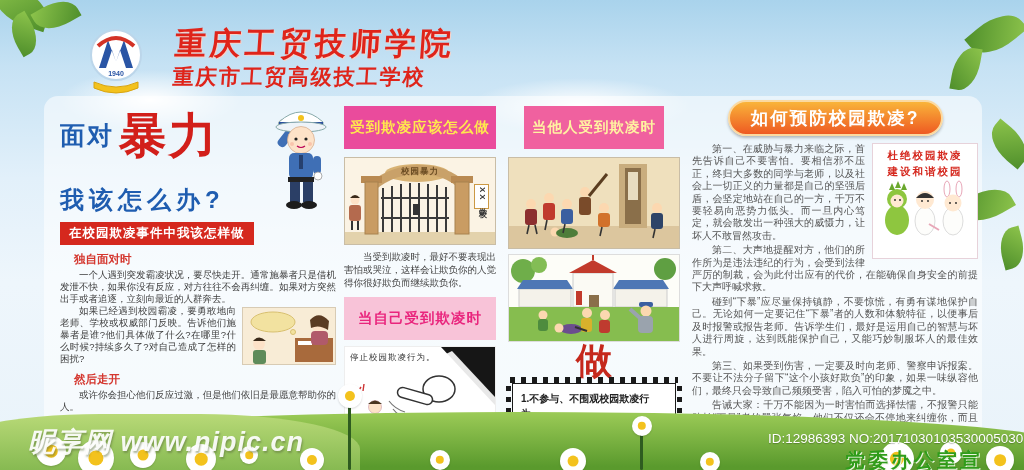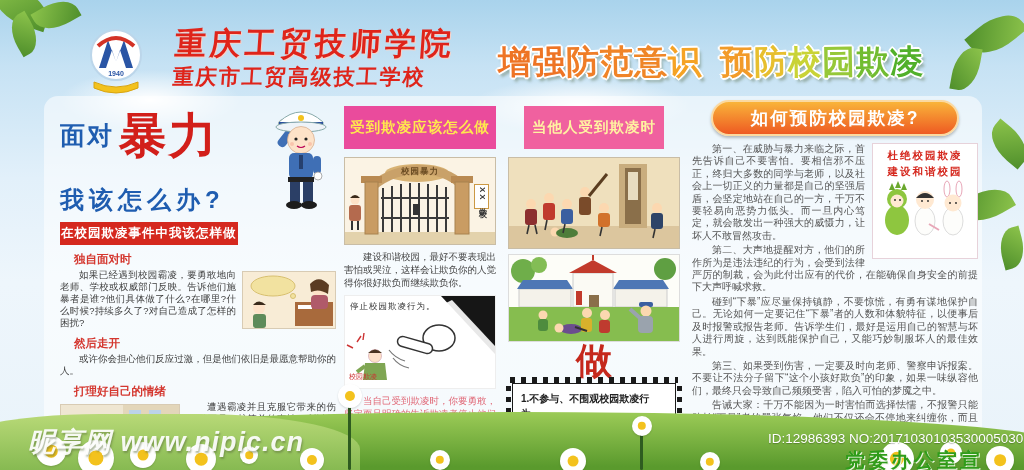--- a/index.html
+++ b/index.html
@@ -36,21 +36,21 @@
   .col-third  { left:508px; top:106px; width:172px; }
   .col-right  { left:692px; top:100px; width:286px; }
 
   
   .lt-titles { position:relative; min-height:96px; }
   .lt-line1 { font-weight:bold; }
   .lt-face { font-size:25px; color:#1f5db0; letter-spacing:2px; vertical-align:8px; }
   .lt-violence { font-size:48px; color:#d21f1a; font-family:"Liberation Serif",serif; font-weight:bold; letter-spacing:2px; }
   .lt-line2 { font-size:24px; font-weight:bold; color:#1f5db0; letter-spacing:5px; margin-top:16px; }
   .lt-banner { display:inline-block; background:#d5281e; color:#fff; font-size:12.5px; font-weight:bold;
-    padding:3px 1px; margin-top:6px; letter-spacing:1px; }
+    padding:3px 9px; margin-top:6px; letter-spacing:1px; }
   .police { position:absolute; right:-6px; top:-4px; }
   .lt-sec h4 { color:#d4372f; font-size:11.5px; font-weight:bold; margin:7px 0 2px 14px; }
   .lt-sec p { font-size:9.5px; color:#3d3d3d; line-height:12px; text-indent:2em; text-align:justify; }
   .mini-img { border:1px solid #d8cbb4; background:#f8ecd6; overflow:hidden; }
   .img-classroom { float:right; width:94px; height:58px; margin:2px 0 2px 6px; }
   .img-outdoor   { float:left; width:120px; height:72px; margin:3px 8px 2px 0; }
 
   
   .sec-header { text-align:center; font-weight:bold; font-size:14.5px; padding:12px 2px; letter-spacing:1px; }
   .hdr-pink-yellow { background:#ea4b9c; color:#ffe84d; }
@@ -74,21 +74,21 @@
   .do-box { position:relative; background:#fff; border:1.5px solid #1a1a1a; margin:6px 4px 0; padding:7px 8px 5px; }
   .do-box::before,.do-box::after { content:""; position:absolute; left:-3px; right:-3px; height:6px;
     background:repeating-linear-gradient(90deg,#1a1a1a 0 5px,transparent 5px 11px); }
   .do-box::before { top:-7px; } .do-box::after { bottom:-7px; }
   .do-side { position:absolute; top:-4px; bottom:-4px; width:5px;
     background:repeating-linear-gradient(0deg,#1a1a1a 0 5px,transparent 5px 11px); }
   .do-side-l { left:-7px; } .do-side-r { right:-7px; }
   .do-box li { list-style:none; font-size:10px; font-weight:bold; color:#222; line-height:15px; }
 
   
-  .pill { width:248px; margin:0 auto 7px; background:linear-gradient(180deg,#f9b43a,#ee5a22);
+  .pill { width:215px; margin:0 auto 7px; background:linear-gradient(180deg,#f9b43a,#ee5a22);
     border:2px solid #fbd9a0; border-radius:20px; color:#fff; font-size:17.5px; font-weight:bold;
     text-align:center; padding:4px 0; letter-spacing:2px; box-shadow:0 2px 3px rgba(0,0,0,.25); }
   .rt p { font-size:10px; color:#555; line-height:12.4px; text-indent:2em; text-align:justify; margin-bottom:2px; }
   .poster-box { float:right; width:106px; height:116px; background:#fff; border:1px solid #e7d2da;
     margin:0 0 4px 7px; padding:4px 2px 2px; text-align:center; }
   .poster-box .red-line { font-size:10.5px; font-weight:bold; color:#d5281e; letter-spacing:2px; line-height:1.5;
     font-family:"Liberation Serif",serif; }
   .rt-bottom { display:flex; gap:12px; margin-top:3px; justify-content:center; }
   .rt-cartoon { position:relative; background:#fff; border:1px solid #eee; }
   .bubble { position:absolute; left:3px; right:3px; top:2px; border:1px solid #999; border-radius:10px;
@@ -134,23 +134,20 @@
   <svg class="logo" width="80" height="66" viewBox="0 0 80 66">
     <circle cx="30" cy="27" r="25" fill="#fff" stroke="#bcd6ea" stroke-width="2"></circle>
     <path d="M13,40 L22,12 L30,34 L38,12 L47,40 L40,40 L34,22 L30,34 L26,22 L20,40 Z" fill="#2a55a5"></path>
     <path d="M12,18 Q30,2 48,18" fill="none" stroke="#d33226" stroke-width="4"></path>
     <text x="30" y="48" font-size="7" fill="#2a55a5" text-anchor="middle" font-weight="bold">1940</text>
     <path d="M8,54 Q30,64 52,54 L52,60 Q30,70 8,60 Z" fill="#f3c21d" stroke="#d8a410" stroke-width="1"></path>
   </svg>
   <div class="school-names">
     <div class="school-main">重庆工贸技师学院</div>
     <div class="school-sub">重庆市工贸高级技工学校</div>
-  </div>
-  <div class="banner-title">
-    <span>增</span><span>强</span><span>防</span><span>范</span><span>意</span><span>识</span><span>预</span><span>防</span><span>校</span><span>园</span><span>欺</span><span>凌</span>
   </div>
 
   <div class="col col-left">
     <div class="lt-titles">
       <div class="lt-line1"><span class="lt-face">面对</span> <span class="lt-violence">暴力</span></div>
       <div class="lt-line2">我该怎么办?</div>
       <div class="lt-banner">在校园欺凌事件中我该怎样做</div>
       <svg class="police" width="82" height="112" viewBox="0 0 82 112">
         <rect x="22" y="26" width="9" height="22" rx="4" fill="#3f6fb5" transform="rotate(38 26 37)"></rect>
         <circle cx="23" cy="24" r="4.5" fill="#fff" stroke="#999" stroke-width=".8"></circle>
@@ -170,20 +167,21 @@
         <rect x="53" y="56" width="8" height="18" rx="4" fill="#3f6fb5"></rect>
         <circle cx="58" cy="76" r="4" fill="#fff" stroke="#999" stroke-width=".8"></circle>
         <rect x="30" y="82" width="10" height="20" fill="#2b3f66"></rect>
         <rect x="43" y="82" width="10" height="20" fill="#2b3f66"></rect>
         <ellipse cx="34" cy="105" rx="8" ry="4" fill="#1c1c1c"></ellipse>
         <ellipse cx="49" cy="105" rx="8" ry="4" fill="#1c1c1c"></ellipse>
       </svg>
     </div>
     <div class="lt-sec">
       <h4>独自面对时</h4>
+      <p>一个人遇到突发霸凌状况，要尽快走开。通常施暴者只是借机发泄不快，如果你没有反应，对方往往不会再纠缠。如果对方突然出手或者追逐，立刻向最近的人群奔去。</p>
     </div>
     <div class="lt-sec">
       <div class="mini-img img-classroom">
         <svg width="94" height="58" viewBox="0 0 94 58">
           <rect width="94" height="58" fill="#f8ecd6"></rect>
           <ellipse cx="30" cy="14" rx="22" ry="10" fill="#f2e2a0" stroke="#d8c070"></ellipse>
           <circle cx="50" cy="24" r="2.5" fill="#f2e2a0" stroke="#d8c070"></circle>
           <rect x="52" y="30" width="38" height="24" fill="#a86a3c"></rect>
           <rect x="55" y="33" width="14" height="4" fill="#fff"></rect>
           <circle cx="76" cy="16" r="8" fill="#fde2c8"></circle>
@@ -254,21 +252,22 @@
         <rect x="68" y="46" width="7" height="11" fill="#333"></rect>
         <circle cx="10" cy="42" r="4.5" fill="#fde2c8"></circle>
           <path d="M5,40 Q10,34 15,40" fill="#3a2a1a"></path>
         <rect x="4" y="47" width="12" height="16" rx="3" fill="#b46a4e"></rect>
         <line x1="7" y1="63" x2="7" y2="72" stroke="#333" stroke-width="2"></line>
           <line x1="13" y1="63" x2="13" y2="72" stroke="#333" stroke-width="2"></line>
       </svg>
       <div class="gate-banner-label">校园暴力</div>
       <div class="gate-sign">XX学校</div>
     </div>
-    <p class="caption">建设和谐校园，最好不要表现出害怕或哭泣，这样会让欺负你的人觉得你很好欺负而继续欺负你。</p>
+    <p class="caption">当受到欺凌时，最好不要表现出害怕或哭泣，这样会让欺负你的人觉得你很好欺负而继续欺负你。</p>
+    <div class="sec-header hdr-lightpink" style="margin-top:8px">当自己受到欺凌时</div>
     <div class="frame" style="margin-top:6px;height:94px;border-color:#eee">
       <svg width="150" height="92" viewBox="0 0 150 92">
         <rect width="150" height="92" fill="#fff"></rect>
         <polygon points="96,0 150,0 150,58" fill="#161616"></polygon>
         <polygon points="99,8 150,62 150,50 107,4" fill="#fff" opacity=".9"></polygon>
         <ellipse cx="94" cy="42" rx="16" ry="13" fill="#fff" stroke="#333" stroke-width="1.5"></ellipse>
         <rect x="52" y="44" width="36" height="10" rx="5" fill="#fff" stroke="#333" stroke-width="1.5" transform="rotate(16 70 49)"></rect>
         <path d="M48,62 Q54,70 64,72" fill="none" stroke="#777" stroke-width="1.2"></path>
         <path d="M44,54 Q50,62 60,65" fill="none" stroke="#777" stroke-width="1.2"></path>
         <circle cx="30" cy="60" r="6.5" fill="#fde2c8" stroke="#c9a" stroke-width=".6"></circle>

